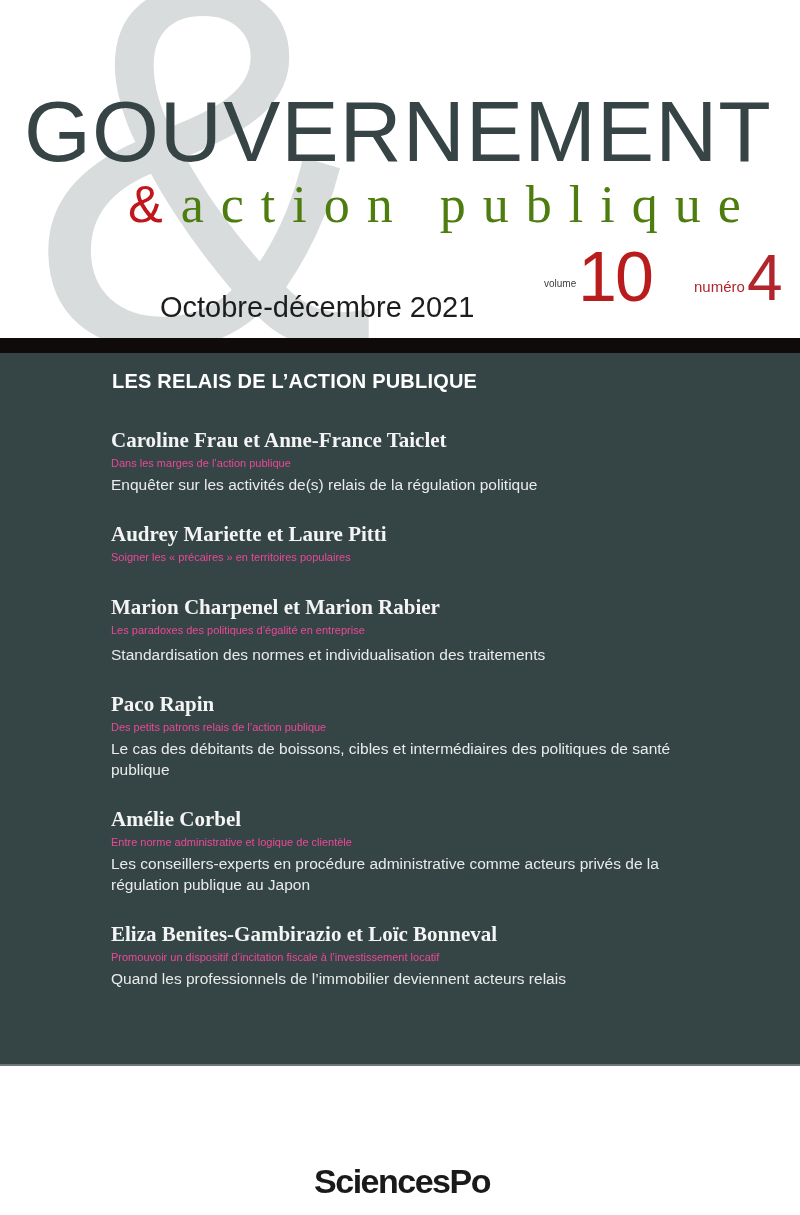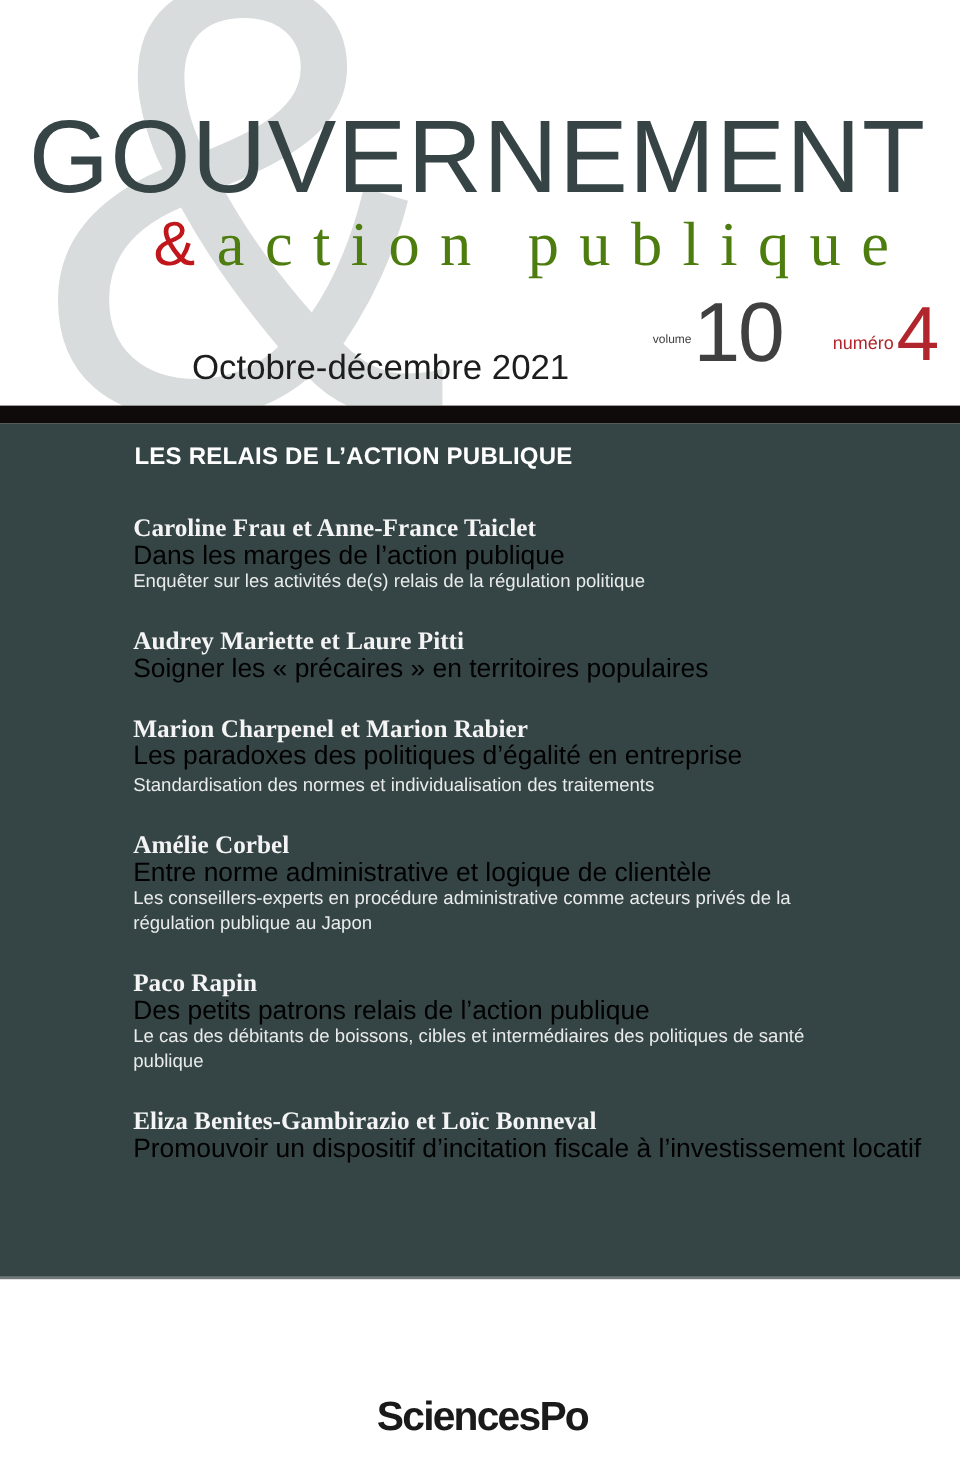--- a/index.html
+++ b/index.html
@@ -5,31 +5,31 @@
   html, body { margin:0; padding:0; }
   body { width:800px; height:1215px; background:#ffffff; position:relative; overflow:hidden; font-family:"Liberation Sans", sans-serif; }
   .top { position:absolute; left:0; top:0; width:800px; height:338px; background:#fff; overflow:hidden; }
   .big-amp { position:absolute; left:30px; top:-95px; font-family:"Liberation Sans", sans-serif; font-size:520px; line-height:1; color:#d9dcdc; font-weight:400; }
   .title { position:absolute; left:24px; top:88px; font-size:86px; line-height:1; color:#364446; letter-spacing:1px; font-weight:400; white-space:nowrap; }
   .subtitle { position:absolute; left:128px; top:178px; font-size:52px; line-height:1; white-space:nowrap; }
   .subtitle .amp { color:#c0161c; margin-right:18px; }
   .subtitle .words { color:#4d7c0f; letter-spacing:17px;font-family:Liberation Serif, serif; }
   .date { position:absolute; left:160px; top:293px; font-size:29px; color:#1d1d1d; white-space:nowrap; line-height:1; }
   .vol-label { position:absolute; left:544px; top:278px; font-size:10px; color:#404040; }
-  .vol-num { position:absolute; left:578px; top:242px; font-size:70px; color:#404040; line-height:1; font-weight:300; letter-spacing:-2px; }
+  .vol-num { position:absolute; left:578px; top:242px; font-size:70px; color:#b91c1c; line-height:1; font-weight:300; letter-spacing:-2px; }
   .num-label { position:absolute; left:694px; top:278px; font-size:15px; color:#b1262c; }
   .num-num { position:absolute; left:747px; top:246px; font-size:64px; color:#b1262c; line-height:1; font-weight:300; }
   .band { position:absolute; left:0; top:338px; width:800px; height:15px; background:#0e0b0a; }
   .panel { position:absolute; left:0; top:353px; width:800px; height:711px; background:#354445; }
   .panel-bottom-line { position:absolute; left:0; top:1064px; width:800px; height:2px; background:#6f7878; }
   .section-title { position:absolute; left:112px; top:370px; font-size:20px; color:#ffffff; font-weight:bold; letter-spacing:0.2px;text-align:right; }
   .articles { position:absolute; left:111px; top:428px; width:670px; }
   .article { margin-bottom:27px; }
   .author { font-family:"Liberation Serif", serif; font-weight:bold; font-size:21px; color:#f4f4f4; line-height:24px; }
-  .atitle { font-size:22px; color:#000000; line-height:22px; }
+  .atitle { font-size:11px; color:#ec4899; line-height:22px; }
   .asub { font-size:15.5px; color:#e9ebeb; line-height:21px; }
   .logo { position:absolute; left:312px; top:1164px; text-align:center; width:180px; }
   .logo-main { font-size:34px; font-weight:bold; color:#1a1a1a; letter-spacing:-1.5px; line-height:1; }
   .logo-sub { font-size:15px; font-weight:bold; color:#1a1a1a; letter-spacing:6.5px; margin-top:20px; line-height:1; }
 </style>
 </head>
 <body>
 
 <div class="top">
   <div class="big-amp">&amp;</div>
@@ -59,31 +59,32 @@
   <div class="article">
     <div class="author">Audrey Mariette et Laure Pitti</div>
     <div class="atitle">Soigner les « précaires » en territoires populaires</div>
   </div>
   <div class="article">
     <div class="author">Marion Charpenel et Marion Rabier</div>
     <div class="atitle">Les paradoxes des politiques d’égalité en entreprise</div>
     <div class="asub" style="margin-top:3px">Standardisation des normes et individualisation des traitements</div>
   </div>
   <div class="article">
+    <div class="author">Paco Rapin</div>
+    <div class="atitle">Des petits patrons relais de l’action publique</div>
+    <div class="asub" style="width:600px">Le cas des débitants de boissons, cibles et intermédiaires des politiques de santé publique</div>
+  </div>
+  <div class="article">
     <div class="author">Amélie Corbel</div>
     <div class="atitle">Entre norme administrative et logique de clientèle</div>
     <div class="asub" style="width:610px">Les conseillers-experts en procédure administrative comme acteurs privés de la régulation publique au Japon</div>
   </div>
   <div class="article">
-    <div class="author">Paco Rapin</div>
-    <div class="atitle">Des petits patrons relais de l’action publique</div>
-    <div class="asub" style="width:600px">Le cas des débitants de boissons, cibles et intermédiaires des politiques de santé publique</div>
-  </div>
-  <div class="article">
     <div class="author">Eliza Benites-Gambirazio et Loïc Bonneval</div>
     <div class="atitle">Promouvoir un dispositif d’incitation fiscale à l’investissement locatif</div>
+    <div class="asub">Quand les professionnels de l’immobilier deviennent acteurs relais</div>
   </div>
 </div>
 
 <div class="logo">
   <div class="logo-main">SciencesPo</div>
   <div class="logo-sub">LES PRESSES</div>
 </div>
 
 </body></html>

